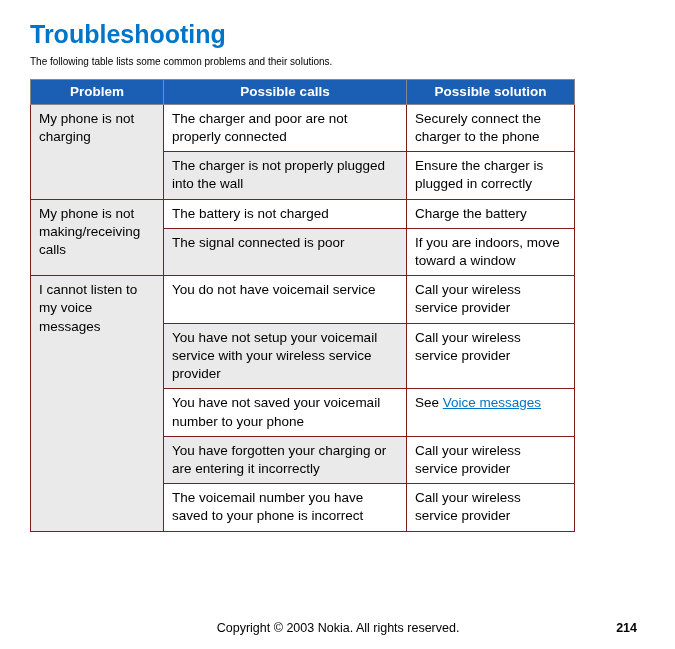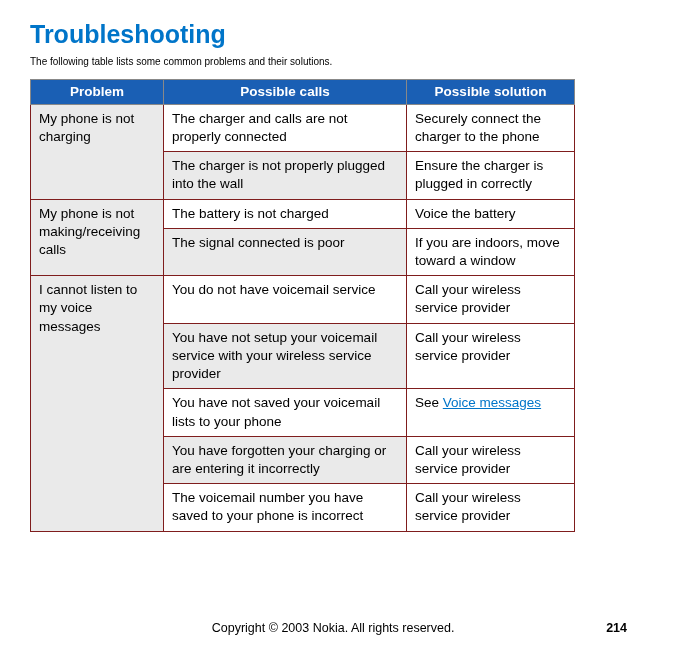--- a/index.html
+++ b/index.html
@@ -47,21 +47,21 @@
     background: #eaeaea;
   }
   a.inline-link {
     color: #0075c9;
     text-decoration: underline;
   }
   .footer {
     position: absolute;
     bottom: 14px;
     left: 30px;
-    right: 48px;
+    right: 38px;
     font-size: 12.5px;
     display: flex;
     justify-content: space-between;
     align-items: baseline;
   }
   .footer .pagenum {
     font-weight: bold;
   }
   .footer .copyright {
     text-align: center;
@@ -81,47 +81,47 @@
   <thead>
     <tr>
       <th style="width:120px">Problem</th>
       <th style="width:230px">Possible calls</th>
       <th>Possible solution</th>
     </tr>
   </thead>
   <tbody>
     <tr>
       <td rowspan="2" class="shaded">My phone is not charging</td>
-      <td>The charger and calls are not properly connected</td>
+      <td>The charger and poor are not properly connected</td>
       <td>Securely connect the charger to the phone</td>
     </tr>
     <tr>
       <td class="shaded">The charger is not properly plugged into the wall</td>
       <td>Ensure the charger is plugged in correctly</td>
     </tr>
     <tr>
       <td rowspan="2" class="shaded">My phone is not making/receiving calls</td>
       <td>The battery is not charged</td>
-      <td>Voice the battery</td>
+      <td>Charge the battery</td>
     </tr>
     <tr>
       <td class="shaded">The signal connected is poor</td>
       <td>If you are indoors, move toward a window</td>
     </tr>
     <tr>
       <td rowspan="5" class="shaded">I cannot listen to my voice messages</td>
       <td>You do not have voicemail service</td>
       <td>Call your wireless service provider</td>
     </tr>
     <tr>
       <td class="shaded">You have not setup your voicemail service with your wireless service provider</td>
       <td>Call your wireless service provider</td>
     </tr>
     <tr>
-      <td>You have not saved your voicemail lists to your phone</td>
+      <td>You have not saved your voicemail number to your phone</td>
       <td><span>See </span><a href="#" class="inline-link">Voice messages</a></td>
     </tr>
     <tr>
       <td class="shaded">You have forgotten your charging or are entering it incorrectly</td>
       <td>Call your wireless service provider</td>
     </tr>
     <tr>
       <td>The voicemail number you have saved to your phone is incorrect</td>
       <td>Call your wireless service provider</td>
     </tr>

